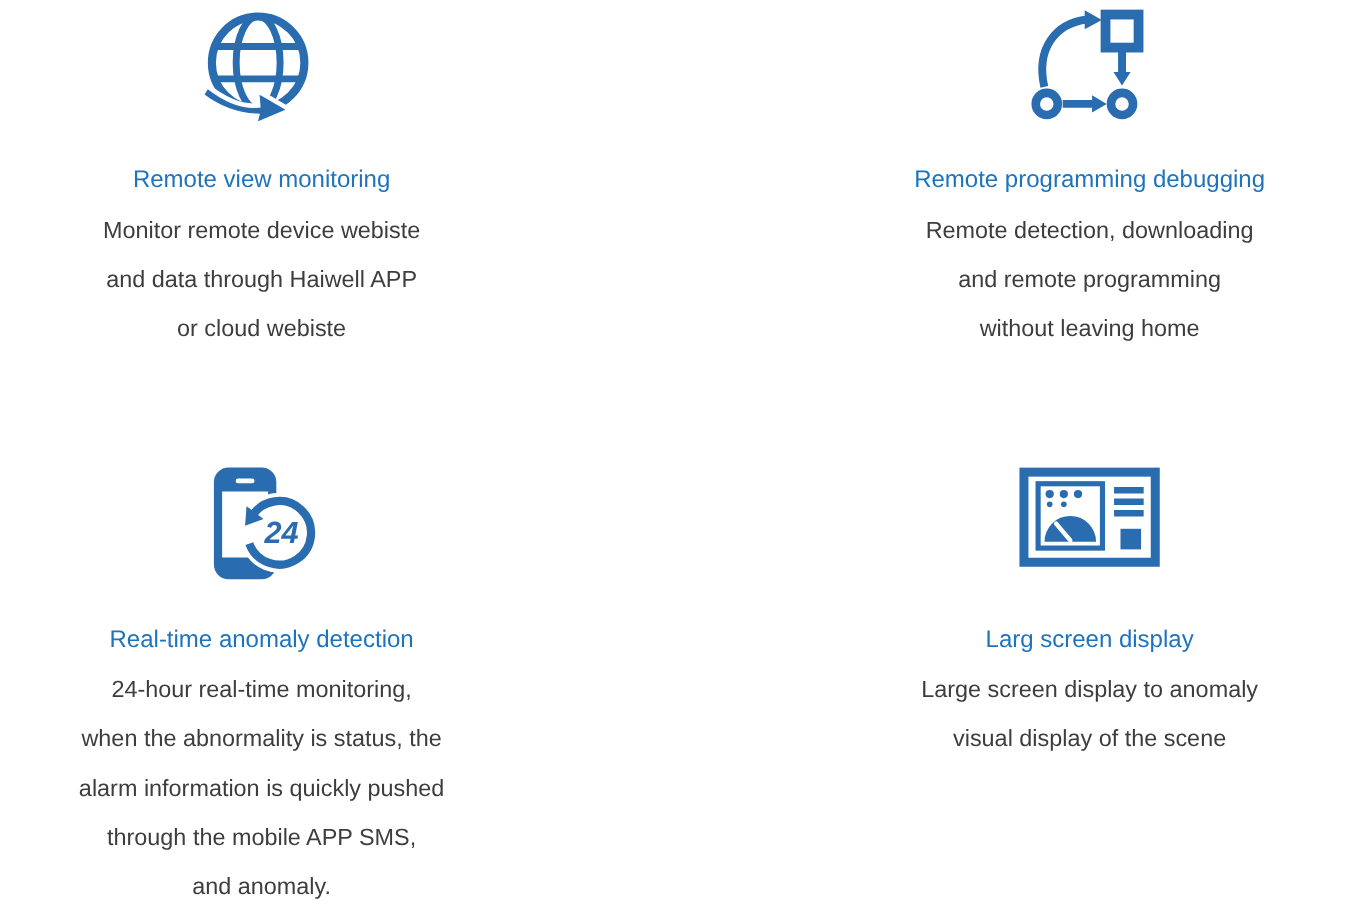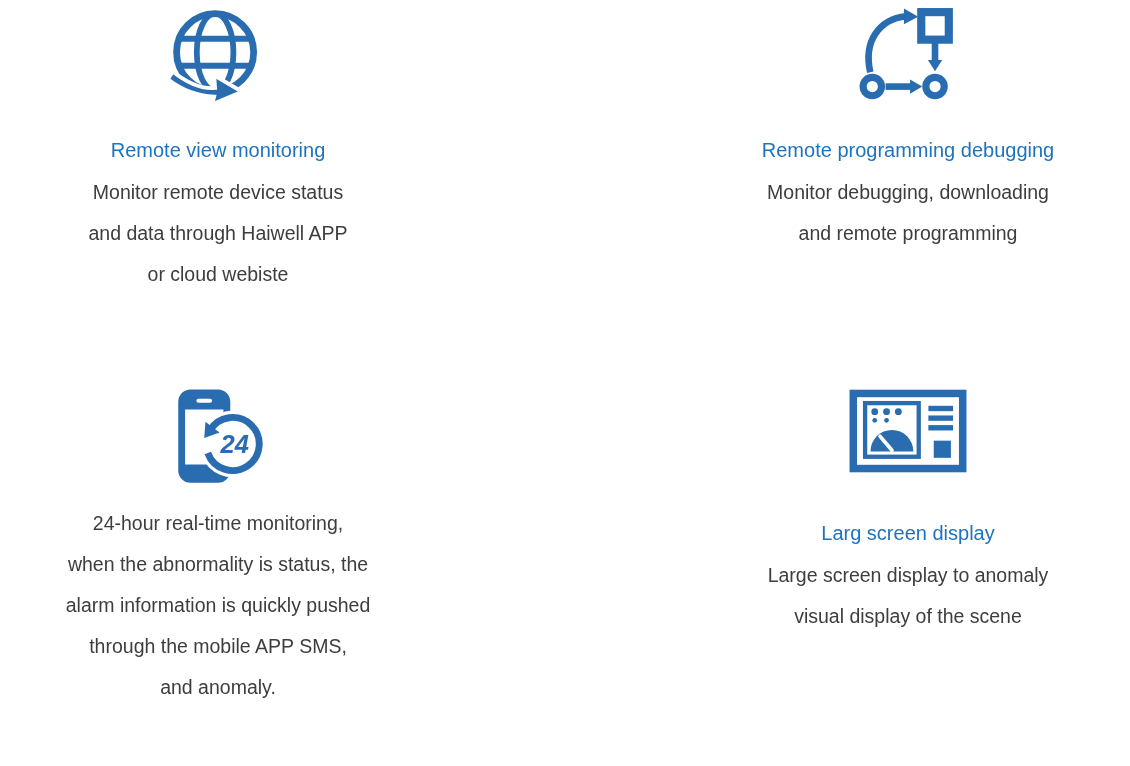--- a/index.html
+++ b/index.html
@@ -40,21 +40,21 @@
       <svg width="106" height="106" viewBox="0 0 110 110" aria-hidden="true">
         <circle class="stroke" cx="52" cy="48" r="40" stroke-width="7"></circle>
         <ellipse class="stroke" cx="52" cy="48" rx="19" ry="40" stroke-width="6"></ellipse>
         <line class="stroke" x1="15" y1="34" x2="89" y2="34" stroke-width="6"></line>
         <line class="stroke" x1="15" y1="62" x2="89" y2="62" stroke-width="6"></line>
         <path class="fill" d="M 8 68 Q 32 87 52 85 L 51 72 L 80 89 L 49 102 L 51 94 Q 25 93 3 76 Z" stroke="#ffffff" stroke-width="4"></path>
       </svg>
     </div>
     <h3 class="feature-title">Remote view monitoring</h3>
     <div class="feature-lines">
-      <div class="line">Monitor remote device status</div>
+      <div class="line">Monitor remote device webiste</div>
       <div class="line">and data through Haiwell APP</div>
       <div class="line">or cloud webiste</div>
     </div>
   </section>
 
   <section class="feature pos-tr">
     <div class="icon-wrap">
       <svg width="102" height="102" viewBox="0 0 100 100" aria-hidden="true">
         <rect class="stroke" x="63" y="6" width="27" height="27" stroke-width="8"></rect>
         <line class="stroke" x1="76.5" y1="35" x2="76.5" y2="56" stroke-width="6.5"></line>
@@ -62,38 +62,40 @@
         <circle class="stroke" cx="76.5" cy="79" r="9" stroke-width="7"></circle>
         <circle class="stroke" cx="15" cy="79" r="9" stroke-width="7"></circle>
         <line class="stroke" x1="28" y1="79" x2="53" y2="79" stroke-width="6.5"></line>
         <polygon class="fill" points="52,72 52,86 64,79"></polygon>
         <path class="stroke" d="M 13 65 C 6 34 22 13 48 10" stroke-width="6.5"></path>
         <polygon class="fill" points="46,2.5 46,18 60,10.5"></polygon>
       </svg>
     </div>
     <h3 class="feature-title">Remote programming debugging</h3>
     <div class="feature-lines">
-      <div class="line">Monitor debugging, downloading</div>
+      <div class="line">Remote detection, downloading</div>
       <div class="line">and remote programming</div>
+      <div class="line">without leaving home</div>
     </div>
   </section>
 
   <section class="feature pos-bl">
     <div class="icon-wrap">
       <svg width="108" height="108" viewBox="0 0 110 110" aria-hidden="true">
         <rect class="stroke" x="18" y="4" width="46" height="88" rx="9" stroke-width="7"></rect>
         <path class="fill" d="M 18 13 Q 18 4 27 4 L 55 4 Q 64 4 64 13 L 64 21 L 18 21 Z"></path>
         <rect x="33" y="10" width="16" height="4" rx="2" fill="#ffffff"></rect>
         <path class="fill" d="M 18 77 L 64 77 L 64 83 Q 64 92 55 92 L 27 92 Q 18 92 18 83 Z"></path>
         <circle cx="70" cy="56" r="34" fill="#ffffff"></circle>
         <path class="stroke" d="M 46.6 42.5 A 27 27 0 1 1 44.6 65.2" stroke-width="7"></path>
         <polygon class="fill" points="41,50 42.2,33.4 56.6,44.2"></polygon>
         <text class="fill" x="72" y="65" font-size="26" font-weight="bold" font-style="italic" text-anchor="middle">24</text>
       </svg>
     </div>
+    <h3 class="feature-title">Real-time anomaly detection</h3>
     <div class="feature-lines">
       <div class="line">24-hour real-time monitoring,</div>
       <div class="line">when the abnormality is status, the</div>
       <div class="line">alarm information is quickly pushed</div>
       <div class="line">through the mobile APP SMS,</div>
       <div class="line">and anomaly.</div>
     </div>
   </section>
 
   <section class="feature pos-br">

